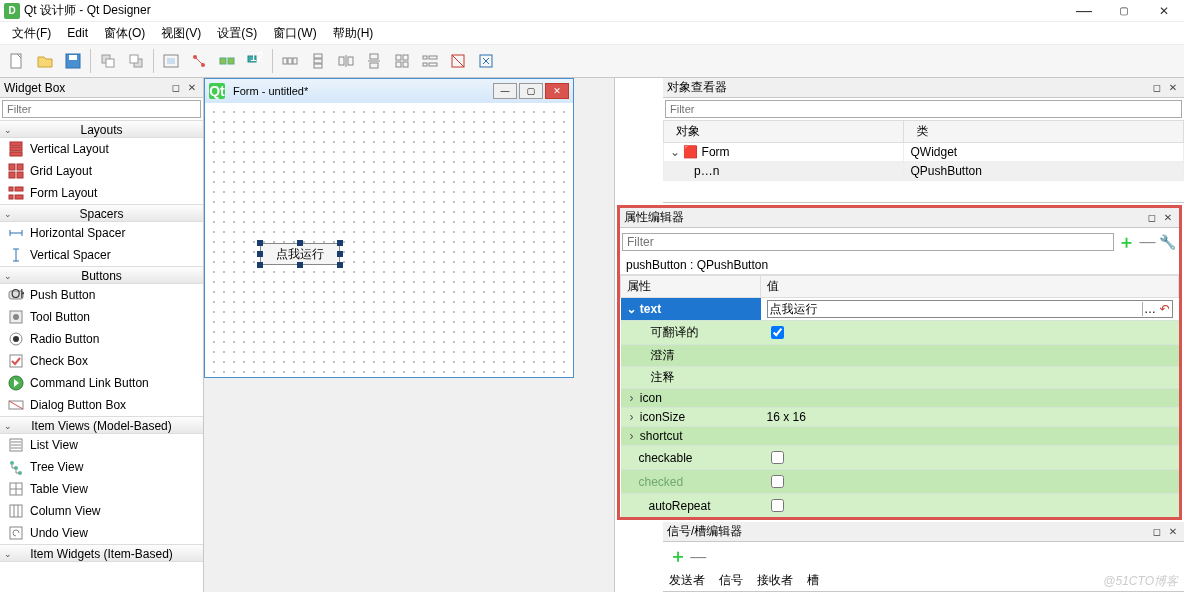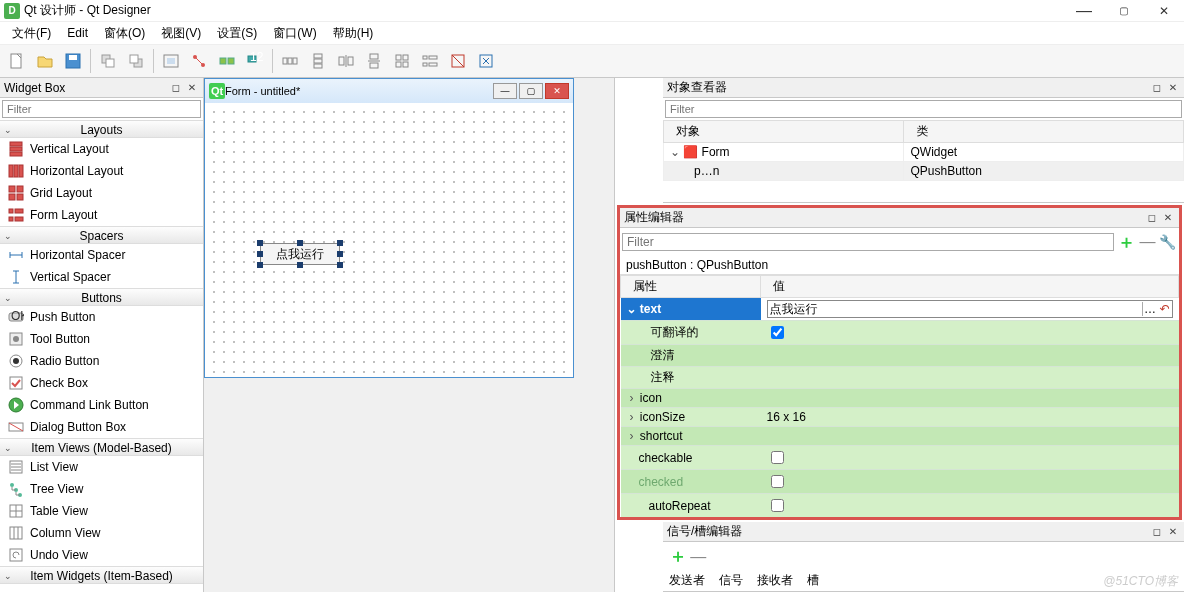--- a/index.html
+++ b/index.html
@@ -25,38 +25,38 @@
 .dockheader .spacer { flex:1; }
 .docklink { width:14px; height:14px; margin-left:2px; display:flex; align-items:center; justify-content:center; font-size:10px; color:#444; }
 .filterinput { width:calc(100% - 4px); margin:2px; height:18px; border:1px solid #aaa; padding:0 4px; font-size:11px; color:#999; }
 .wb-section { background:linear-gradient(#fdfdfd,#e8e8e8); text-align:center; height:18px; line-height:18px; border-top:1px solid #ddd; border-bottom:1px solid #ddd; position:relative; }
 .wb-section::before { content:"⌄"; position:absolute; left:4px; font-size:9px; color:#555; }
 .wb-item { display:flex; align-items:center; height:22px; padding-left:8px; gap:6px; }
 .wb-item .ico { width:16px; height:16px; display:flex; align-items:center; justify-content:center; }
 .wb-list { overflow-y:auto; flex:1; }
 .formwin { position:absolute; left:0; top:0; width:370px; height:300px; background:#fff; border:1px solid #4a90d0; }
 .formwin .ftitle { height:24px; background:linear-gradient(#eaf3fc,#d5e7fa); display:flex; align-items:center; padding:0 4px; }
-.formwin .ftitle .qtlogo { width:16px; height:16px; background:#41cd52; border-radius:2px; margin-right:0; display:flex;align-items:center;justify-content:center;color:#fff;font-size:11px;font-weight:bold;}
+.formwin .ftitle .qtlogo { width:16px; height:16px; background:#41cd52; border-radius:2px; margin-right:8px; display:flex;align-items:center;justify-content:center;color:#fff;font-size:14px;font-weight:bold;}
 .formwin .ftitle .txt { flex:1; font-size:11px; }
 .fwbtn { width:24px;height:16px;border:1px solid #999;margin-left:2px;display:flex;align-items:center;justify-content:center;background:#f0f0f0;font-size:9px;}
 .fwbtn.cl { background:#d9544f;border-color:#c0392b;color:#fff;}
 .canvas { position:relative; width:100%; height:calc(100% - 24px); background:#fff; background-image:radial-gradient(#c0c0c0 1px, transparent 0); background-size:10px 10px; background-position:4px 4px;}
 .selbtn { position:absolute; left:55px; top:140px; width:80px; height:22px; border:1px solid #888; background:#f5f5f5; display:flex; align-items:center; justify-content:center; }
 .handle { position:absolute; width:6px; height:6px; background:#1b3d6d; }
 .h-tl{left:-4px;top:-4px;} .h-tc{left:calc(50% - 3px);top:-4px;} .h-tr{right:-4px;top:-4px;}
 .h-ml{left:-4px;top:calc(50% - 3px);} .h-mr{right:-4px;top:calc(50% - 3px);}
 .h-bl{left:-4px;bottom:-4px;} .h-bc{left:calc(50% - 3px);bottom:-4px;} .h-br{right:-4px;bottom:-4px;}
 .rightpanel { border-bottom:1px solid #c8c8c8;margin-left:48px; }
 .obj-table { width:100%; border-collapse:collapse; font-size:12px; }
 .obj-table th { background:#f5f5f5; text-align:left; padding:2px 12px; border:1px solid #ddd; font-weight:normal;}
 .obj-table td { padding:2px 6px; border:1px solid #eee;}
 .obj-table tr.hl td { background:#f0f0f0; }
 .prop-box { border:3px solid #d9534f; margin:2px; }
 .prop-table { width:100%; border-collapse:collapse; }
-.prop-table th { background:#f5f5f5; text-align:left; padding:2px 12px; border:1px solid #ddd; font-weight:normal; }
+.prop-table th { background:#f5f5f5; text-align:left; padding:2px 6px; border:1px solid #ddd; font-weight:normal; }
 .prop-table td { padding:2px 6px; border-top:1px solid #d5e5d5; }
 .prop-row-g { background:#d4f0c8; }
 .prop-row-g2 { background:#c3e8b5; }
 .prop-row-sel td { background:#1e76d0 !important; color:#fff; font-weight:bold; }
 .prop-row-sel .valcell { background:#fff !important; color:#000; font-weight:normal; }
 .exp { display:inline-block; width:10px; text-align:center; color:#555; }
 .valinput { width:calc(100% - 30px); border:none; background:transparent; font-size:12px;}
 .sel-val-wrap { display:flex; align-items:center; border:1px solid #888; background:#fff;}
 .sel-val-wrap .dots { width:16px; text-align:center; border-left:1px solid #aaa;}
 .sel-val-wrap .revert { width:14px; text-align:center; color:#c0392b;}
@@ -223,30 +223,20 @@
               <rect x="2" y="1" width="12" height="4" fill="#d9534f" stroke="#a33"></rect>
               <rect x="2" y="6" width="12" height="4" fill="#d9534f" stroke="#a33"></rect>
               <rect x="2" y="11" width="12" height="4" fill="#d9534f" stroke="#a33"></rect>
             </svg>
           </span>
           <span>Vertical Layout</span>
         </div>
       <div class="wb-item">
           <span class="ico">
             <svg width="16" height="16">
-              <rect x="1" y="2" width="4" height="12" fill="#d9534f" stroke="#a33"></rect>
-              <rect x="6" y="2" width="4" height="12" fill="#d9534f" stroke="#a33"></rect>
-              <rect x="11" y="2" width="4" height="12" fill="#d9534f" stroke="#a33"></rect>
-            </svg>
-          </span>
-          <span>Horizontal Layout</span>
-        </div>
-      <div class="wb-item">
-          <span class="ico">
-            <svg width="16" height="16">
               <rect x="1" y="1" width="6" height="6" fill="#d9534f" stroke="#a33"></rect>
               <rect x="9" y="1" width="6" height="6" fill="#d9534f" stroke="#a33"></rect>
               <rect x="1" y="9" width="6" height="6" fill="#d9534f" stroke="#a33"></rect>
               <rect x="9" y="9" width="6" height="6" fill="#d9534f" stroke="#a33"></rect>
             </svg>
           </span>
           <span>Grid Layout</span>
         </div>
       <div class="wb-item">
           <span class="ico">

